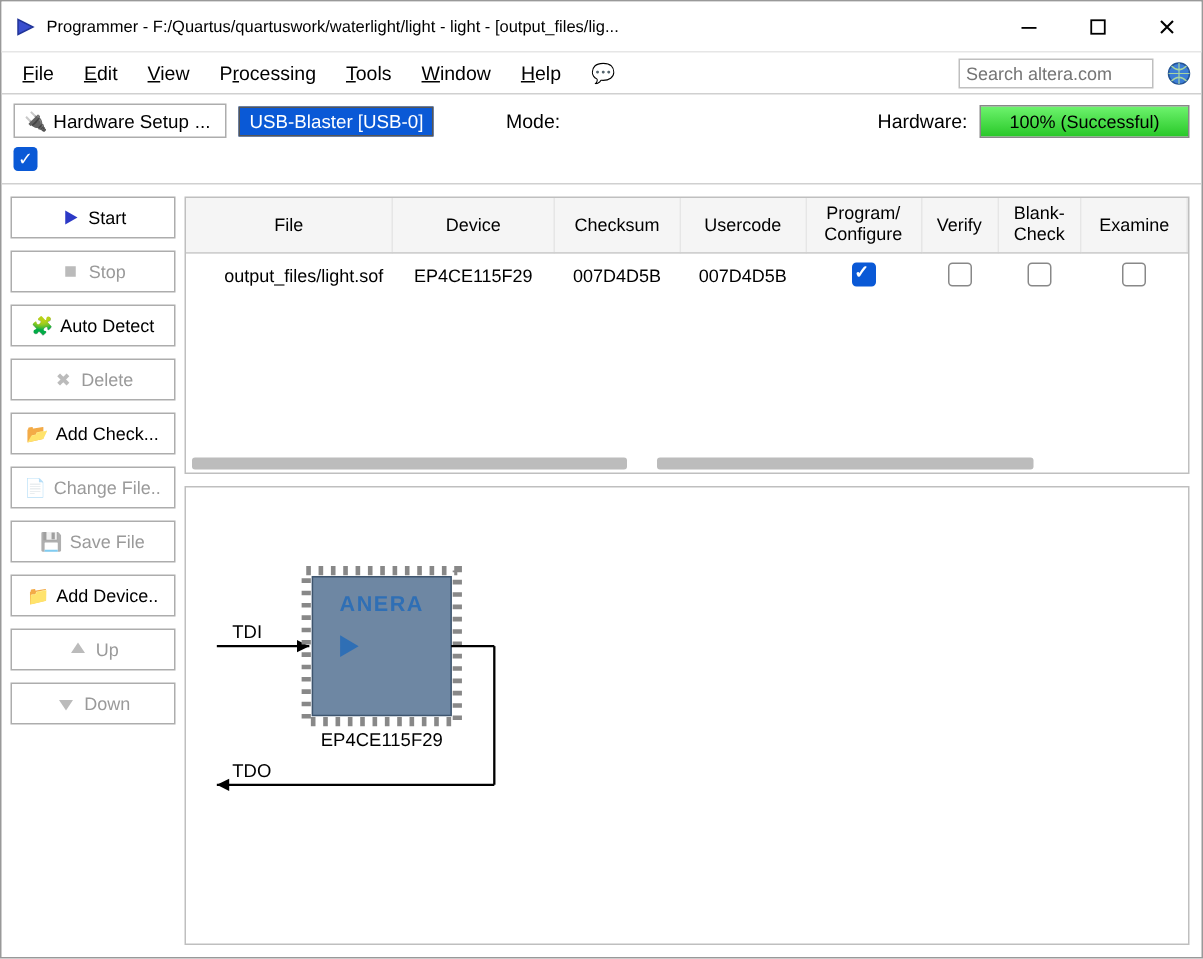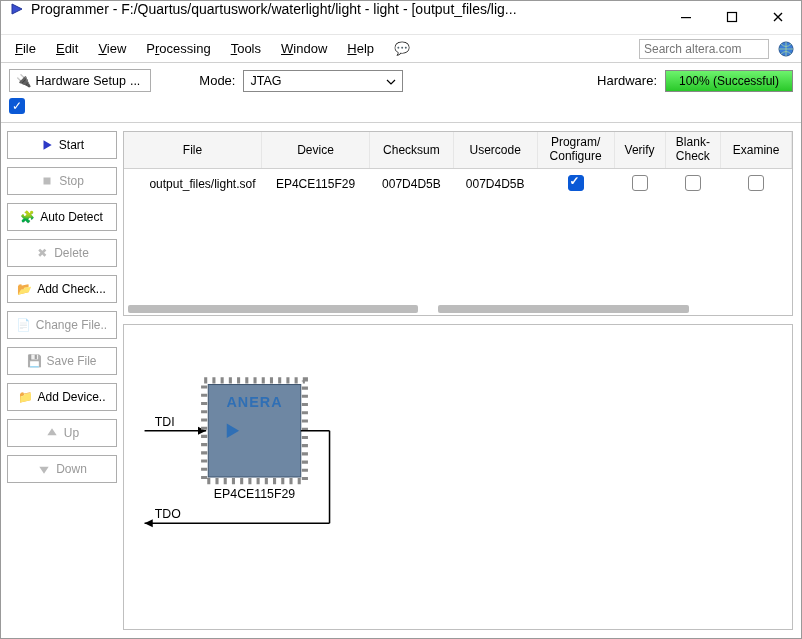--- a/index.html
+++ b/index.html
@@ -12,24 +12,25 @@
     height: 639px;
     overflow: hidden;
     border: 1px solid #999;
     display: flex;
     flex-direction: column;
   }
   
   .titlebar {
     height: 34px;
     display: flex;
+    align-items: center;
     padding: 0 0 0 8px;
     background: #fff;
     border-bottom: 1px solid #e6e6e6;
-    font-size: 14px;
+    font-size: 11px;
   }
   .titlebar .app-icon { width:16px; height:16px; margin-right:6px; }
   .titlebar .title { flex: 1; white-space: nowrap; overflow:hidden; text-overflow:ellipsis; padding-right:8px;}
   .winbtn { width:46px; height:32px; display:flex; align-items:center; justify-content:center; }
   .winbtn svg { width:12px; height:12px; }
   
   .menubar {
     height: 28px;
     display:flex;
     align-items:center;
@@ -87,21 +88,21 @@
     position:relative;
     font-size:12.5px;
   }
   .modesel .arrow {
     position:absolute; right:6px; top:50%; transform:translateY(-50%);
   }
   .progresslbl { margin-left:auto; font-size:13px;}
   .progressbar {
     border:1px solid #888;
     background: linear-gradient(#6df36d,#29c829);
-    width: 128px;
+    width: 140px;
     height: 22px;
     display:flex;
     align-items:center;
     justify-content:center;
     font-size:12px;
     color:#000;
   }
   .chkrow {
     display:flex;
     align-items:center;
@@ -252,29 +253,22 @@
         <path d="M2 9 H16 M9 2 V16 M4 4 Q9 9 14 4 M4 14 Q9 9 14 14" stroke="#a7d4a1" stroke-width="0.8" fill="none"></path>
       </svg>
   </span>
 </div>
 
 <div class="toolbar">
   <div class="hwbtn">
     <span>🔌</span>
     <span>Hardware Setup</span>
   </div>
+  <span class="usbselected">USB-Blaster [USB-0]</span>
   <span class="lbl">Mode:</span>
-  <div class="modesel">
-    <span>JTAG</span>
-    <span class="arrow">
-      <svg width="10" height="6" viewBox="0 0 10 6">
-          <path d="M1 1 L5 5 L9 1" fill="none" stroke="#000" stroke-width="1.2"></path>
-        </svg>
-    </span>
-  </div>
   <span class="progresslbl">Hardware:</span>
   <div class="progressbar">100% (Successful)</div>
 </div>
 
 <div class="chkrow">
   <span class="chk">✓</span>
 </div>
 
 <div class="main">
   <div class="sidebar">

